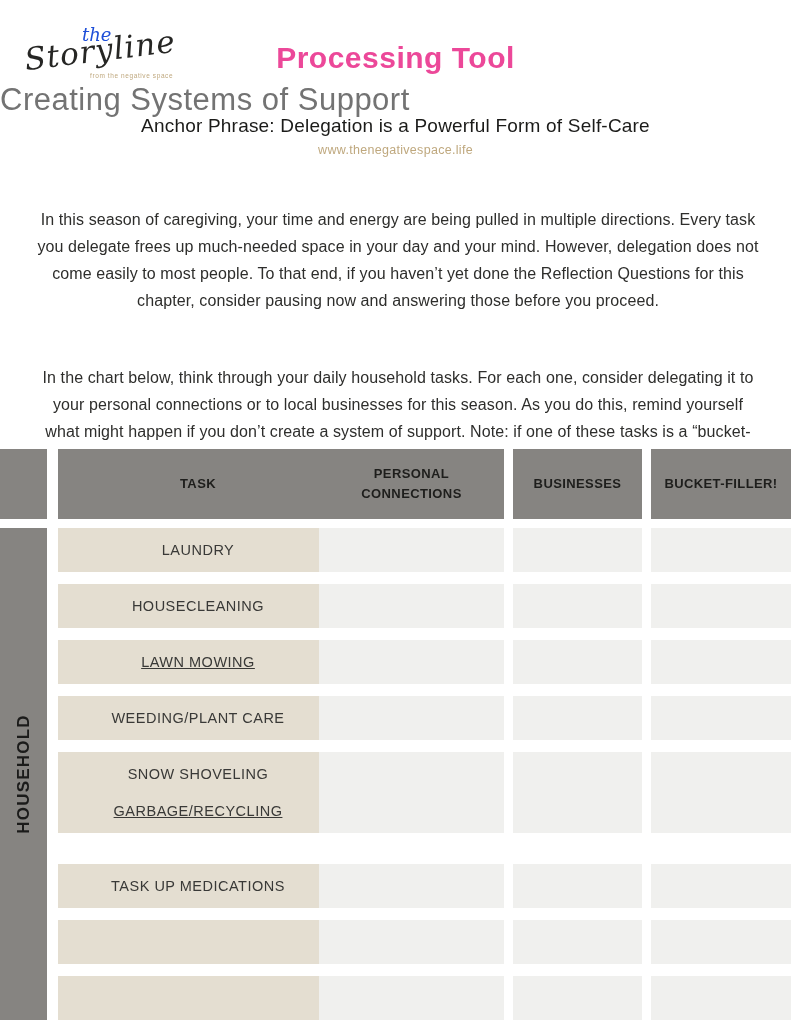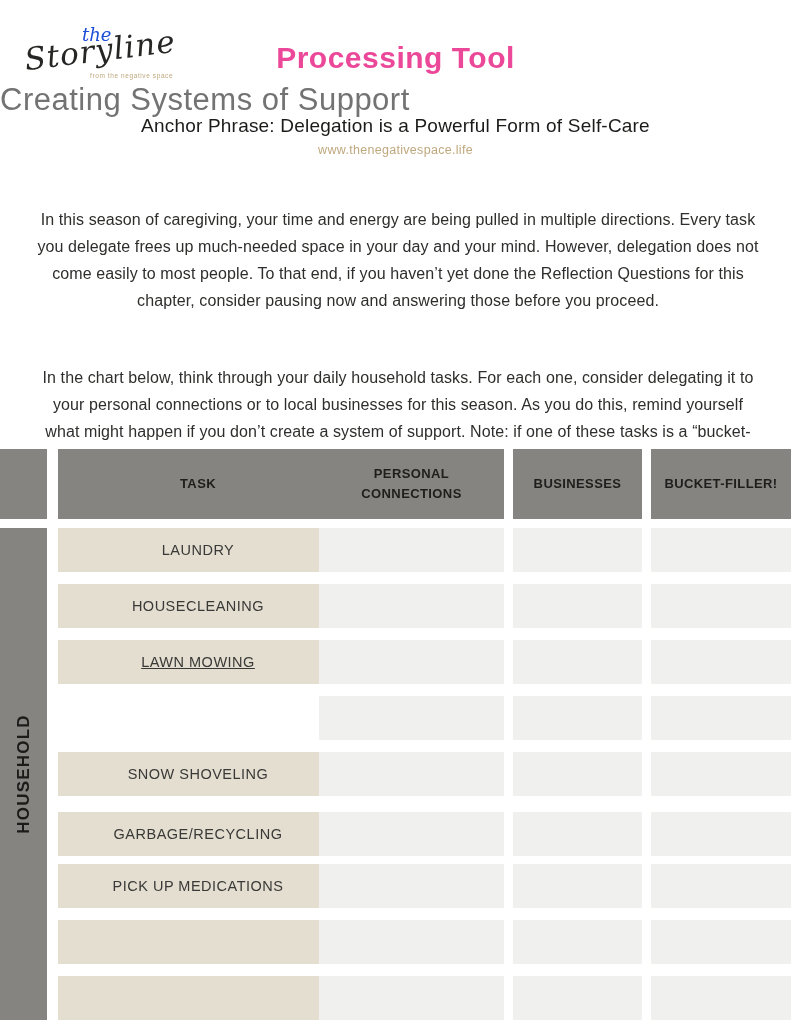--- a/index.html
+++ b/index.html
@@ -90,21 +90,21 @@
 
   .taskcell{
     background:#e4ded1;
     display:flex;align-items:center;justify-content:center;
     font-size:14.5px;letter-spacing:.5px;color:#393937;
     text-align:center;
   }
   .blankcell{background:#f0f0ee;}
   .rowcell{height:44px;text-align:right;}
   .r0{top:528px;} .r1{top:584px;} .r2{top:640px;text-decoration:underline;}
-  .r3{top:696px;} .r4{top:752px;} .r5{top:812px;}
+  .r3{top:696px;} .r4{top:752px;} .r5{top:789px;text-decoration:underline;}
   .r6{top:864px;} .r7{top:920px;} .r8{top:976px;}
 </style>
 </head>
 <body>
 
 <div class="page">
 
   <div class="logo">
     <span class="logo-the">the</span>
     <div class="logo-script">Storyline</div>
@@ -145,35 +145,36 @@
   <div class="cell rowcell taskcell col-task r1">HOUSECLEANING</div>
   <div class="cell rowcell blankcell col-pc r1"></div>
   <div class="cell rowcell blankcell col-bus r1"></div>
   <div class="cell rowcell blankcell col-bf r1"></div>
 
   <div class="cell rowcell taskcell col-task r2">LAWN MOWING</div>
   <div class="cell rowcell blankcell col-pc r2"></div>
   <div class="cell rowcell blankcell col-bus r2"></div>
   <div class="cell rowcell blankcell col-bf r2"></div>
 
+  <div class="cell rowcell taskcell col-task r3">WEEDING/PLANT CARE</div>
   <div class="cell rowcell blankcell col-pc r3"></div>
   <div class="cell rowcell blankcell col-bus r3"></div>
   <div class="cell rowcell blankcell col-bf r3"></div>
 
   <div class="cell rowcell taskcell col-task r4">SNOW SHOVELING</div>
   <div class="cell rowcell blankcell col-pc r4"></div>
   <div class="cell rowcell blankcell col-bus r4"></div>
   <div class="cell rowcell blankcell col-bf r4"></div>
 
   <div class="cell rowcell taskcell col-task r5">GARBAGE/RECYCLING</div>
   <div class="cell rowcell blankcell col-pc r5"></div>
   <div class="cell rowcell blankcell col-bus r5"></div>
   <div class="cell rowcell blankcell col-bf r5"></div>
 
-  <div class="cell rowcell taskcell col-task r6">PICK UP MEDICATIONS</div>
+  <div class="cell rowcell taskcell col-task r6">TASK UP MEDICATIONS</div>
   <div class="cell rowcell blankcell col-pc r6"></div>
   <div class="cell rowcell blankcell col-bus r6"></div>
   <div class="cell rowcell blankcell col-bf r6"></div>
 
   <div class="cell rowcell taskcell col-task r7"></div>
   <div class="cell rowcell blankcell col-pc r7"></div>
   <div class="cell rowcell blankcell col-bus r7"></div>
   <div class="cell rowcell blankcell col-bf r7"></div>
 
   <div class="cell rowcell taskcell col-task r8"></div>

